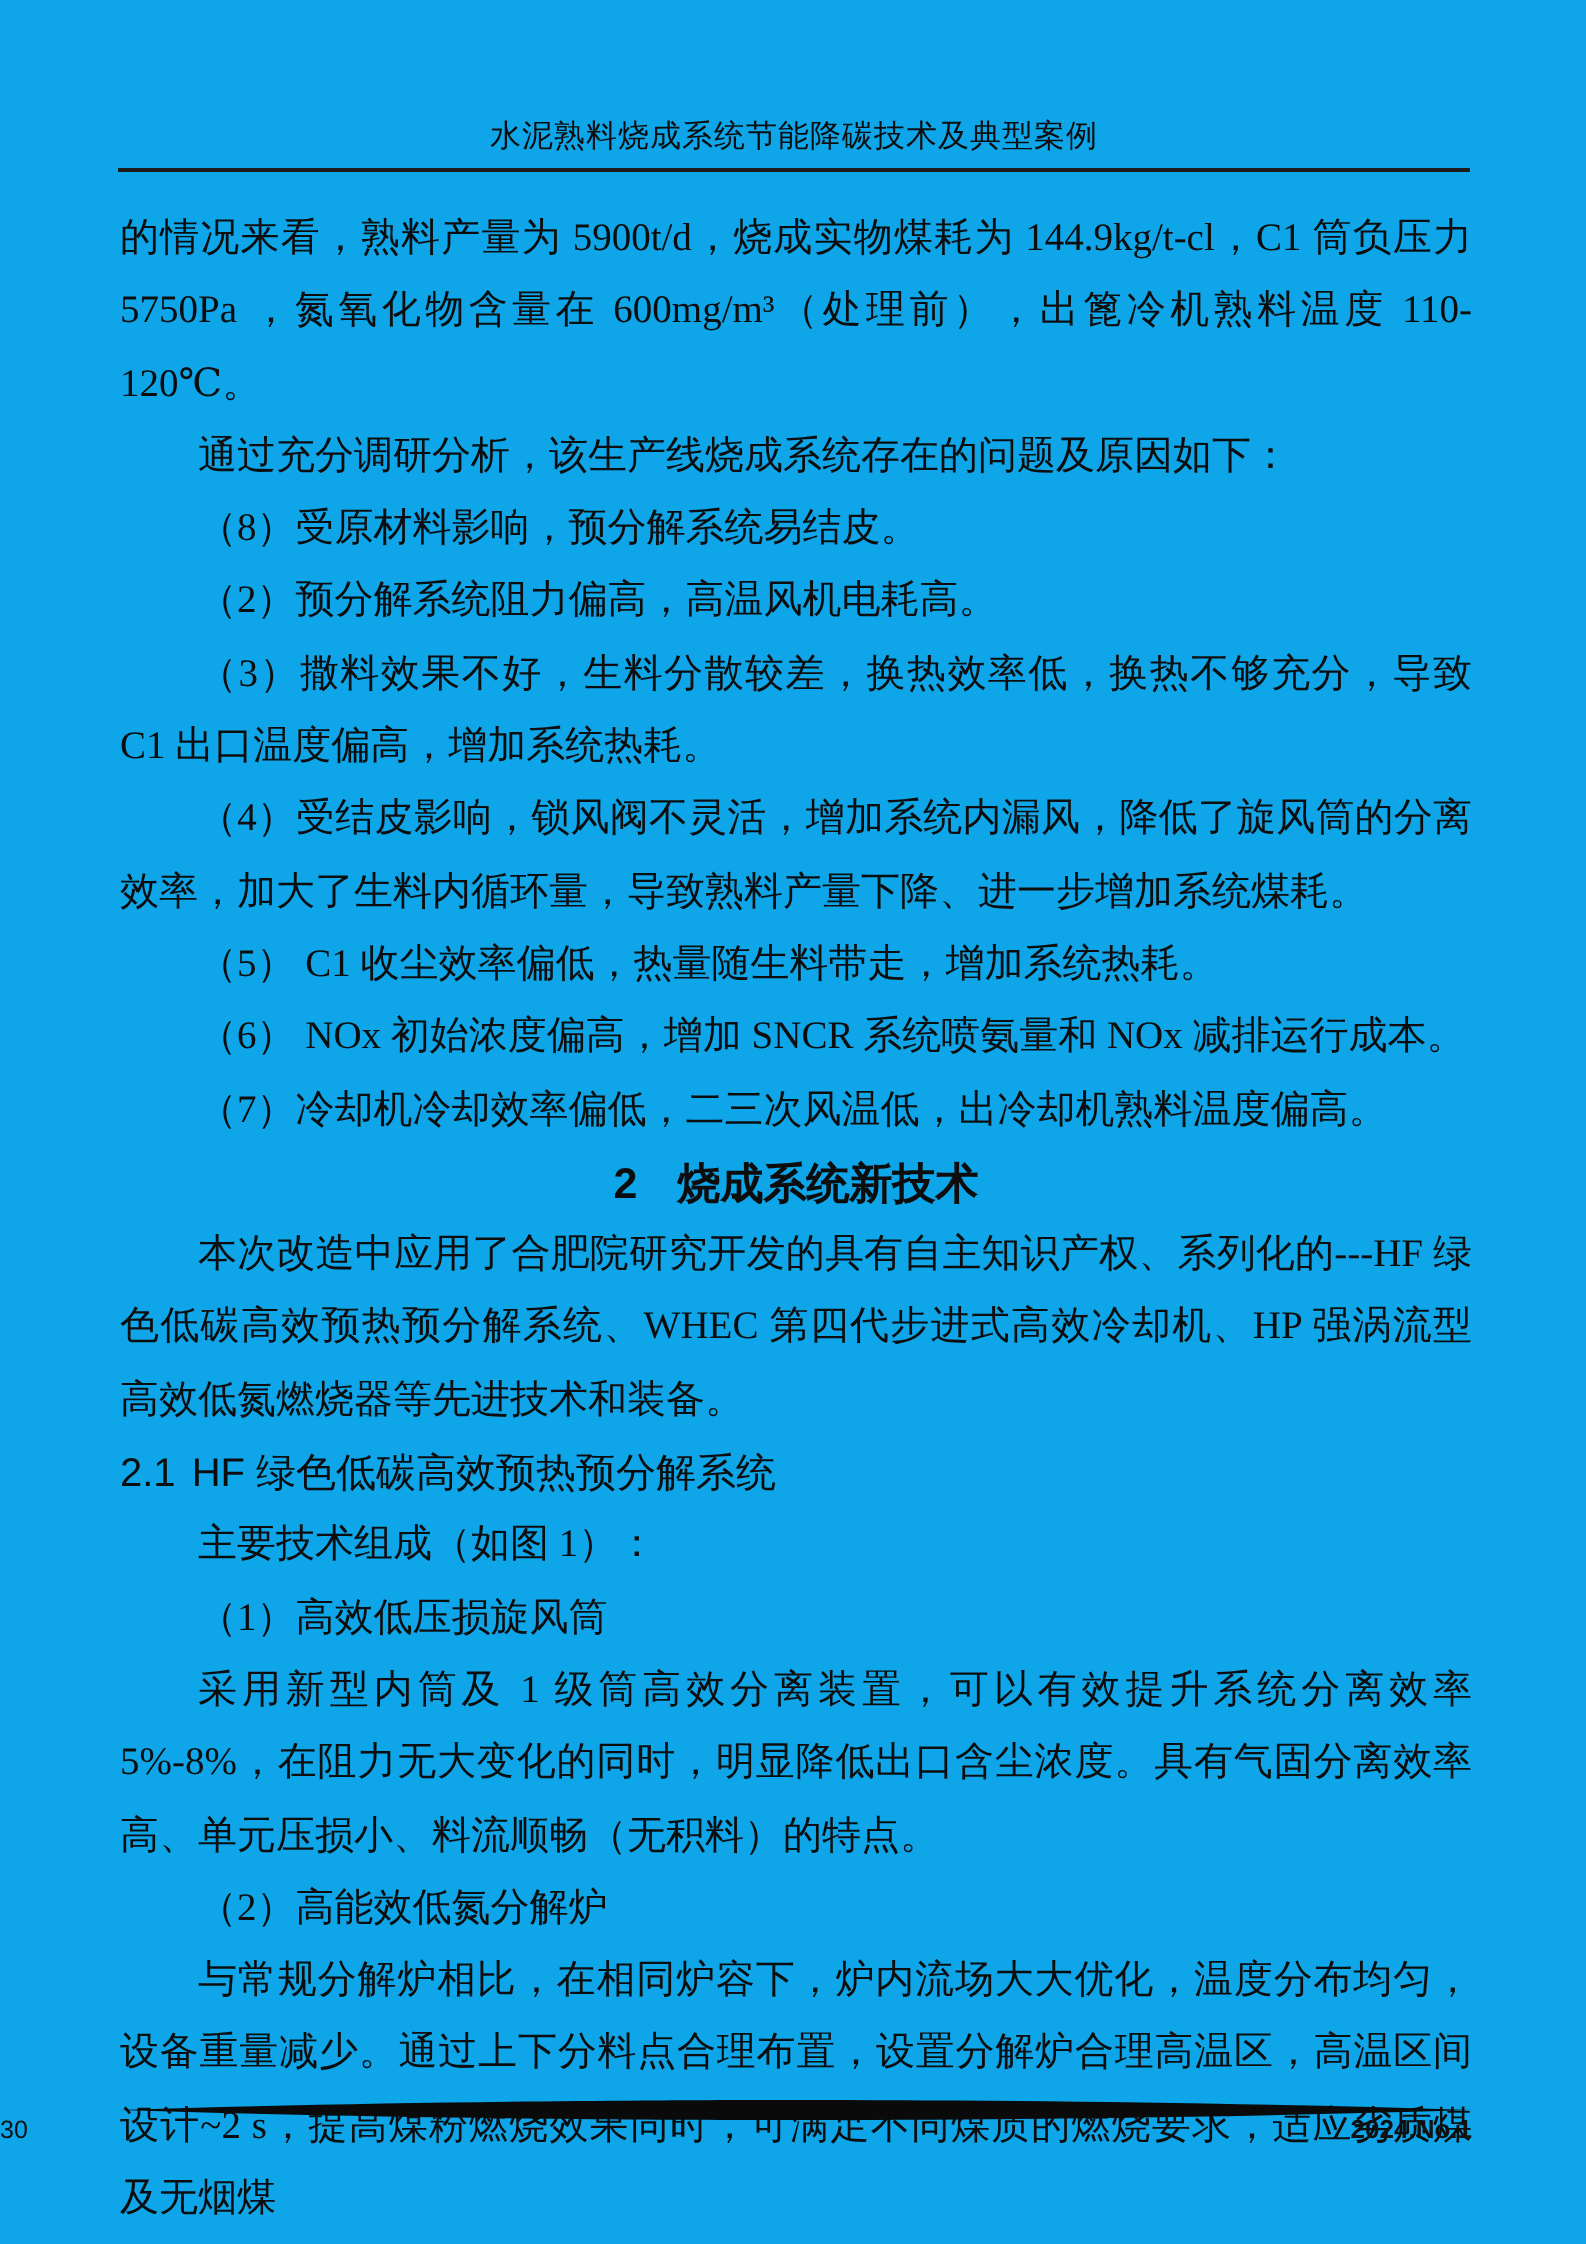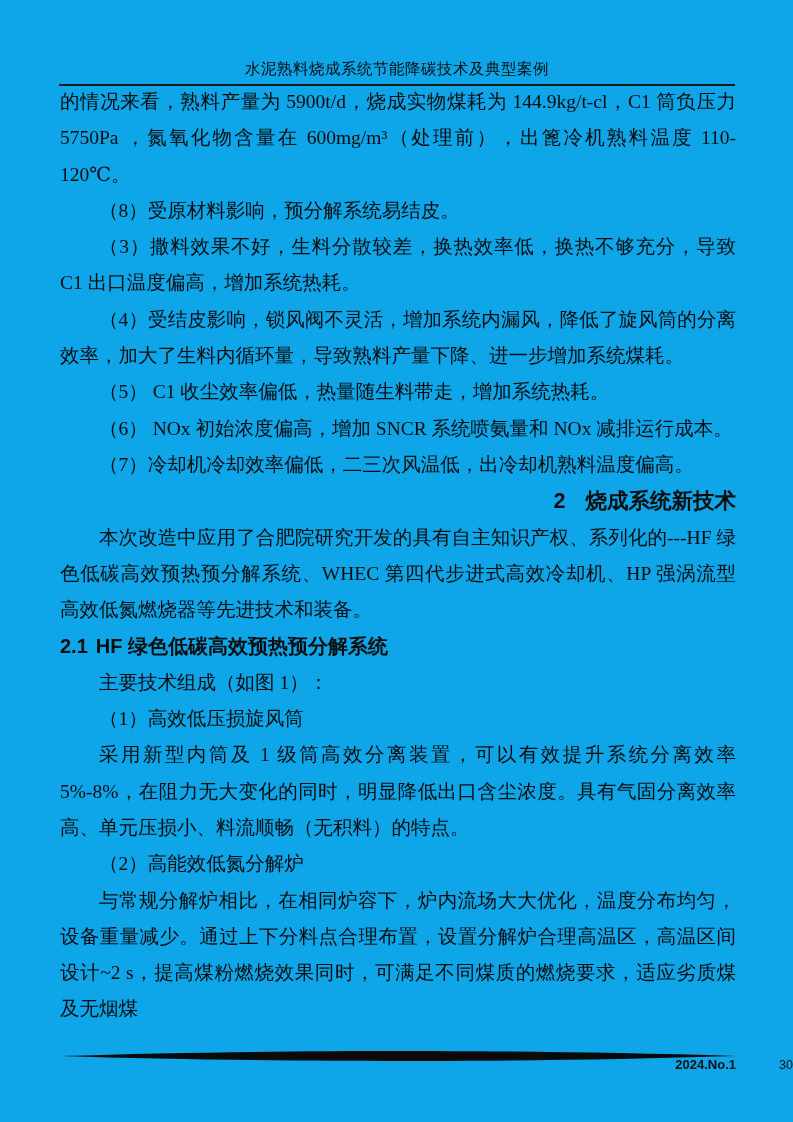--- a/index.html
+++ b/index.html
@@ -30,50 +30,50 @@
     left: 60px;
     width: 676px;
     font-size: 19.5px;
     line-height: 36.3px;
     text-align: justify;
   }
   .content p {
     margin: 0;
     text-indent: 2em;
   }
-  .content p.no-indent { text-indent: 0; }
+  .content p.no-indent { text-indent: 0; margin-top: 18px; }
   .section-heading {
     font-family: "Liberation Sans", "DejaVu Sans", sans-serif;
     font-weight: bold;
     font-size: 21.5px;
     text-indent: 0;
-    text-align: right;
+    text-align: center;
   }
   .section-heading .h-num { margin-right: 20px; }
   .subsection-heading {
     font-family: "Liberation Sans", "DejaVu Sans", sans-serif;
-    font-weight: bold;
+    font-weight: normal;
     font-size: 20px;
     text-indent: 0;
     text-align: left;
   }
   .subsection-heading .h-num { margin-right: 8px; }
   .footer-rule {
     position: absolute;
     left: 60px;
     top: 1047px;
     width: 676px;
     height: 10px;
   }
   .footer-page-number {
     position: absolute;
     top: 1058px;
     left: 0;
     width: 100%;
-    text-align: right;
+    text-align: left;
     font-size: 12.5px;
     font-family: "Liberation Sans", "DejaVu Sans", sans-serif;
     color: #111;
   }
   .footer-issue {
     position: absolute;
     top: 1057px;
     right: 57px;
     font-size: 13px;
     font-weight: 600;
@@ -85,21 +85,23 @@
 <body>
 
 <div class="page">
 
   <div class="header">
     <div>水泥熟料烧成系统节能降碳技术及典型案例</div>
   </div>
 
   <div class="content">
     <p class="no-indent">的情况来看，熟料产量为 5900t/d，烧成实物煤耗为 144.9kg/t-cl，C1 筒负压力 5750Pa ，氮氧化物含量在 600mg/m³（处理前），出篦冷机熟料温度 110-120℃。</p>
+    <p>通过充分调研分析，该生产线烧成系统存在的问题及原因如下：</p>
     <p>（8）受原材料影响，预分解系统易结皮。</p>
+    <p>（2）预分解系统阻力偏高，高温风机电耗高。</p>
     <p>（3）撒料效果不好，生料分散较差，换热效率低，换热不够充分，导致 C1 出口温度偏高，增加系统热耗。</p>
     <p>（4）受结皮影响，锁风阀不灵活，增加系统内漏风，降低了旋风筒的分离效率，加大了生料内循环量，导致熟料产量下降、进一步增加系统煤耗。</p>
     <p>（5） C1 收尘效率偏低，热量随生料带走，增加系统热耗。</p>
     <p>（6） NOx 初始浓度偏高，增加 SNCR 系统喷氨量和 NOx 减排运行成本。</p>
     <p>（7）冷却机冷却效率偏低，二三次风温低，出冷却机熟料温度偏高。</p>
 
     <div class="section-heading">
       <span class="h-num">2</span><span>烧成系统新技术</span>
     </div>
 

